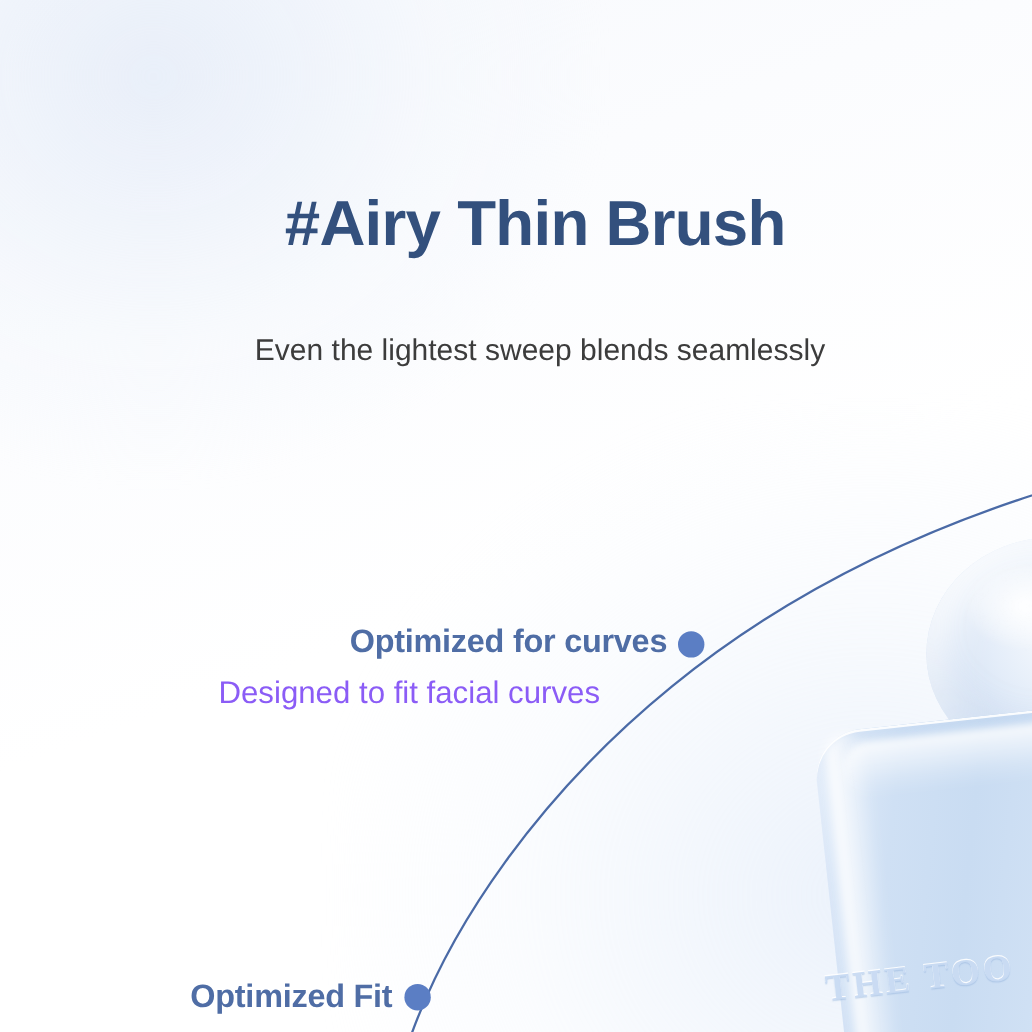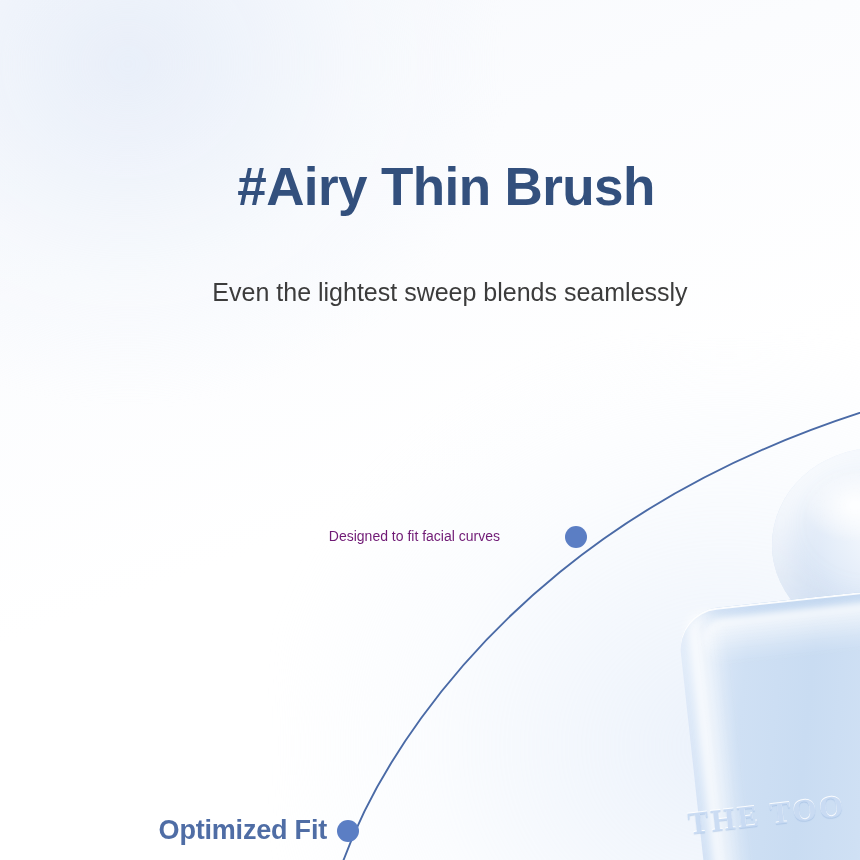--- a/index.html
+++ b/index.html
@@ -160,23 +160,23 @@
   }
   .callout-curves .c-title {
     font-size:27px;
     font-weight:700;
     color:#4f6da5;
     letter-spacing:-.2px;
     line-height:1.22;
   }
   .callout-curves .c-sub {
     margin-top:10px;
-    font-size:14px;
+    font-size:26px;
     font-weight:400;
-    color:#701a75;
+    color:#8b5cf6;
     padding-right:56px;
     line-height:1.25;
   }
 
   .callout-fit {
     position:absolute;
     left:0; top:815px;
     width:327px;
     text-align:right;
     font-size:27px;
@@ -210,18 +210,19 @@
     <circle id="dot-fit" cx="348" cy="831" r="11" fill="#5b7ec4"></circle>
   </svg>
 
   <h1 class="headline">#Airy Thin Brush</h1>
 
   <div class="subcopy">
     <div>Even the lightest sweep blends seamlessly</div>
   </div>
 
   <div class="callout-curves">
+    <div class="c-title">Optimized for curves</div>
     <div class="c-sub">Designed to fit facial curves</div>
   </div>
 
   <div class="callout-fit">Optimized Fit</div>
 
 </div>
 
 </body></html>

